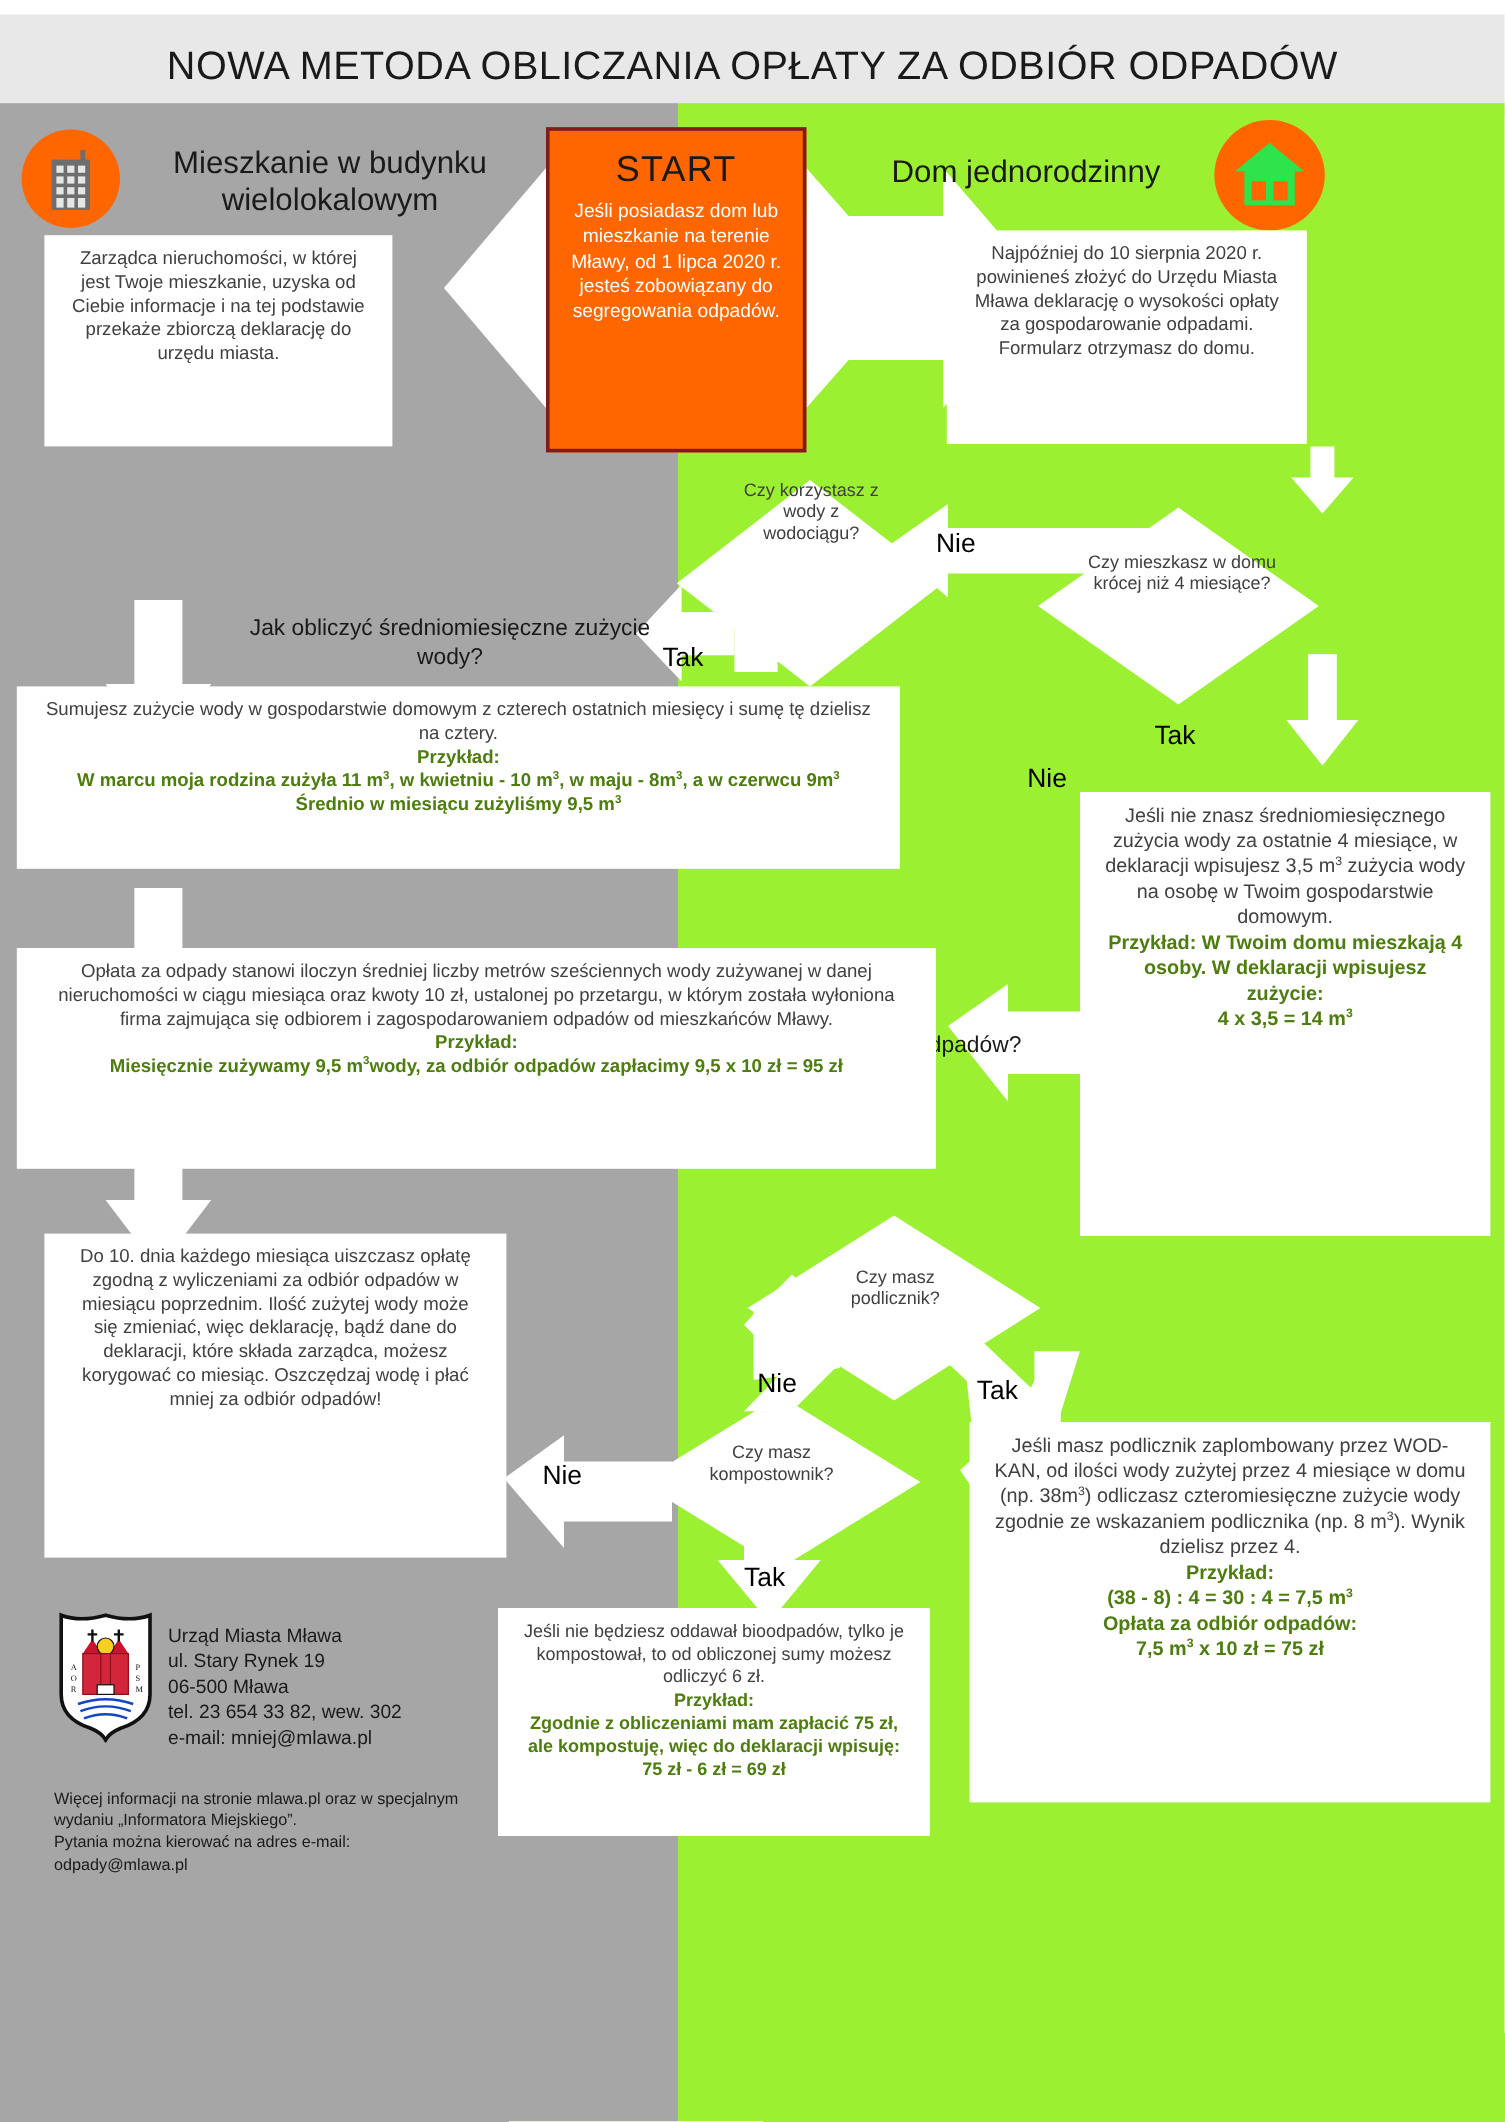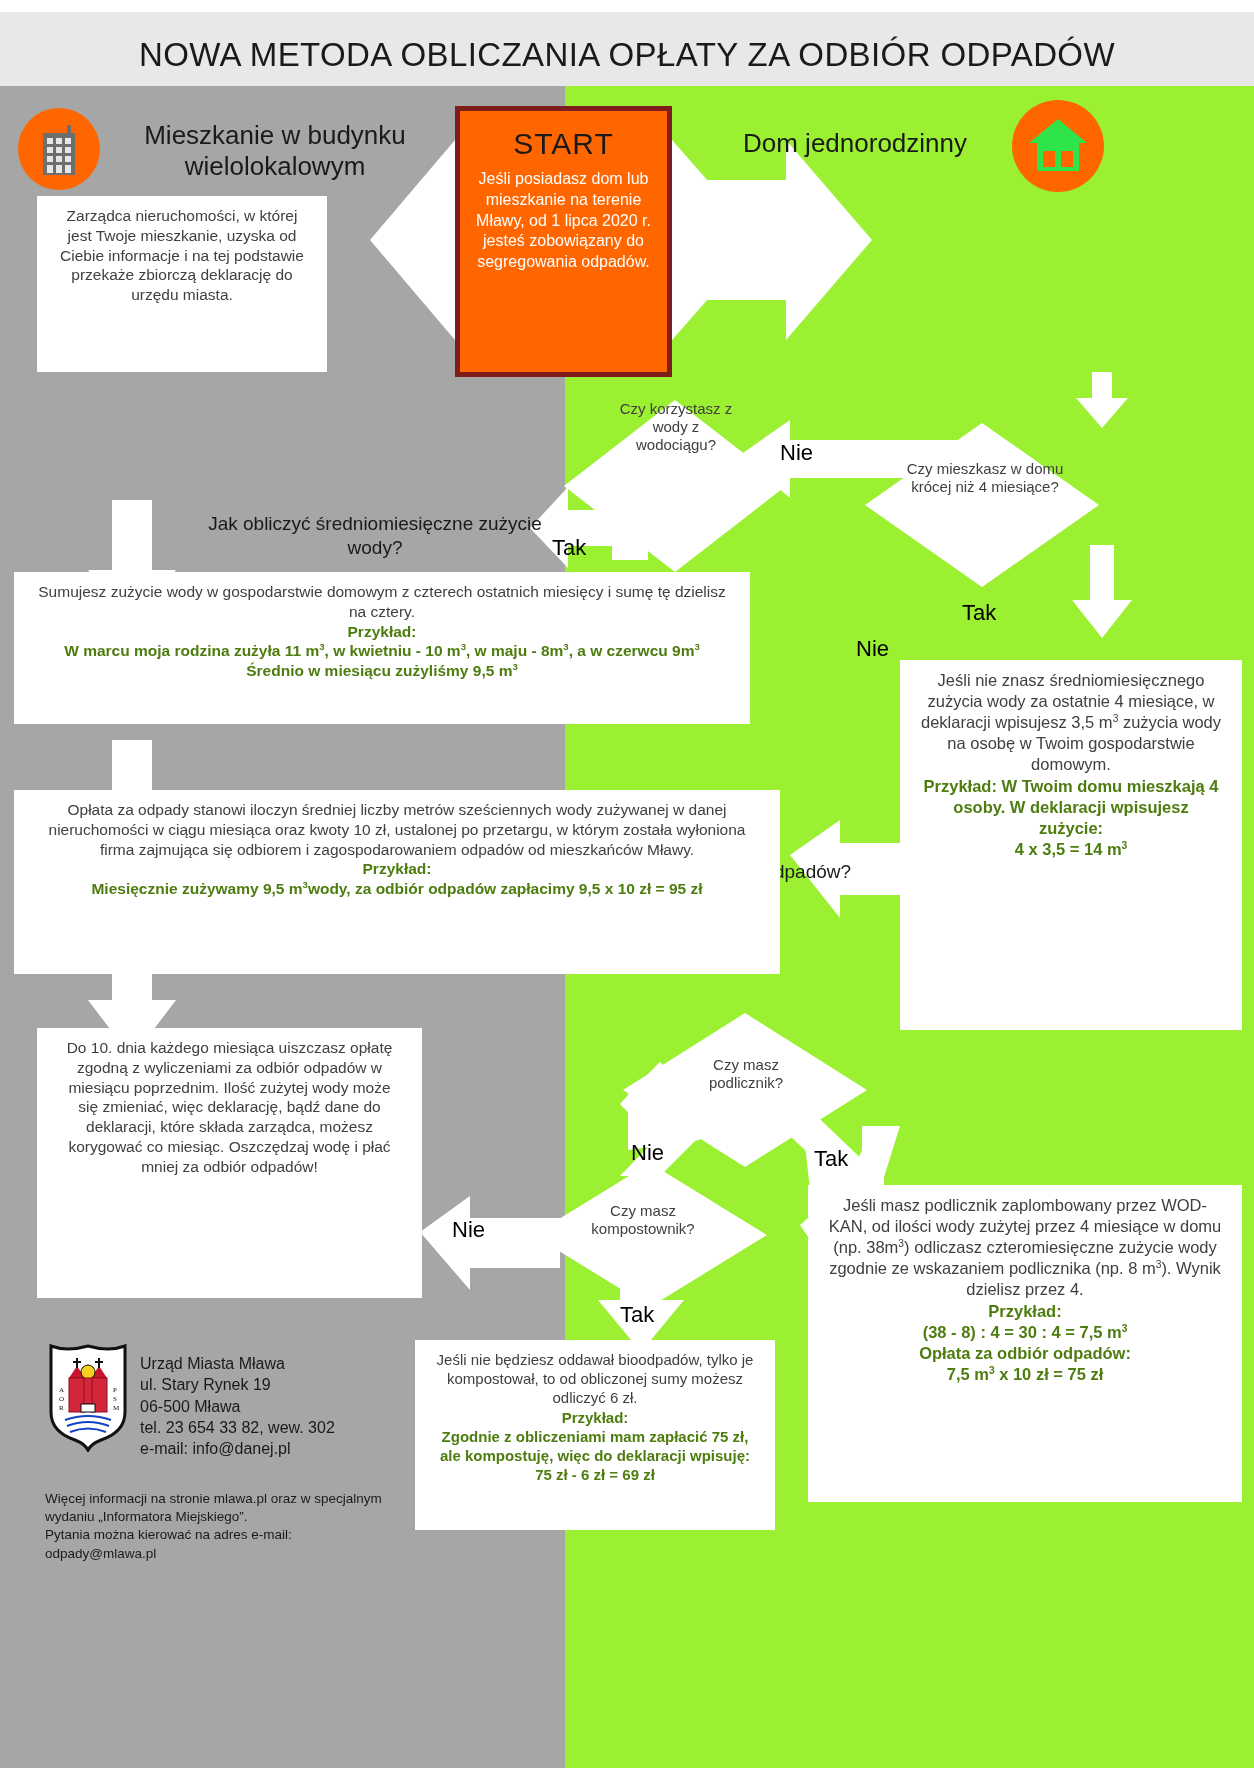--- a/index.html
+++ b/index.html
@@ -74,21 +74,21 @@
     background: #ff6600;
     display: flex; align-items: center; justify-content: center;
   }
 
   
   .start-box {
     position: absolute;
     left: 455px; top: 106px;
     width: 217px; height: 271px;
     background: #ff6600;
-    border: 5px solid #7f1d1d;
+    border: 3px solid #7f1d1d;
     color: #ffffff;
     text-align: center;
   }
   .start-title {
     margin-top: 16px;
     font-size: 30px;
     color: #1a1a1a;
     letter-spacing: 1px;
   }
   .start-text {
@@ -240,20 +240,23 @@
   <div class="circle-icon" style="left:1012px; top:100px; width:92px; height:92px;">
     <svg width="62" height="58" viewBox="0 0 62 58">
       <polygon points="31,2 60,26 52,26 52,54 10,54 10,26 2,26" fill="#2fe34a"></polygon>
       <rect x="16" y="34" width="12" height="16" fill="#ff6600"></rect>
       <rect x="34" y="34" width="12" height="16" fill="#ff6600"></rect>
       <rect x="29" y="33" width="4" height="18" fill="#2fe34a"></rect>
     </svg>
   </div>
   <div class="panel-heading" style="left:700px; top:128px; width:310px;">Dom jednorodzinny</div>
 
+  <div class="wbox" style="left:789px; top:192px; width:300px; height:178px; font-size:15.5px;">
+    <p>Najpóźniej do 10 sierpnia 2020 r. powinieneś złożyć do Urzędu Miasta Mława deklarację o wysokości opłaty za gospodarowanie odpadami. Formularz otrzymasz do domu.</p>
+  </div>
 
   <svg style="position:absolute; left:560px; top:396px; width:230px; height:180px;" viewBox="0 0 230 180">
     <polygon points="115,4 226,90 115,176 4,90" fill="#ffffff"></polygon>
   </svg>
   <div class="diamond-text" style="left:615px; top:400px; width:122px;">Czy korzystasz z wody z wodociągu?</div>
 
   <svg style="position:absolute; left:862px; top:420px; width:240px; height:170px;" viewBox="0 0 240 170">
     <polygon points="120,3 237,85 120,167 3,85" fill="#ffffff"></polygon>
   </svg>
   <div class="diamond-text" style="left:905px; top:460px; width:160px;">Czy mieszkasz w domu krócej niż 4 miesiące?</div>
@@ -363,21 +366,21 @@
     <text x="68" y="52" font-size="7" font-family="Liberation Serif, serif" fill="#111">P</text>
     <text x="68" y="61" font-size="7" font-family="Liberation Serif, serif" fill="#111">S</text>
     <text x="68" y="70" font-size="7" font-family="Liberation Serif, serif" fill="#111">M</text>
   </svg>
 
   <div class="footer-addr" style="left:140px; top:1353px;">
     <div>Urząd Miasta Mława</div>
     <div>ul. Stary Rynek 19</div>
     <div>06-500 Mława</div>
     <div>tel. 23 654 33 82, wew. 302</div>
-    <div>e-mail: info@danej.pl</div>
+    <div>e-mail: mniej@mlawa.pl</div>
   </div>
 
   <div class="footer-note" style="left:45px; top:1490px; width:380px;">
     <div>Więcej informacji na stronie mlawa.pl oraz w specjalnym</div>
     <div>wydaniu „Informatora Miejskiego”.</div>
     <div>Pytania można kierować na adres e-mail:</div>
     <div>odpady@mlawa.pl</div>
   </div>
 
 </div>

